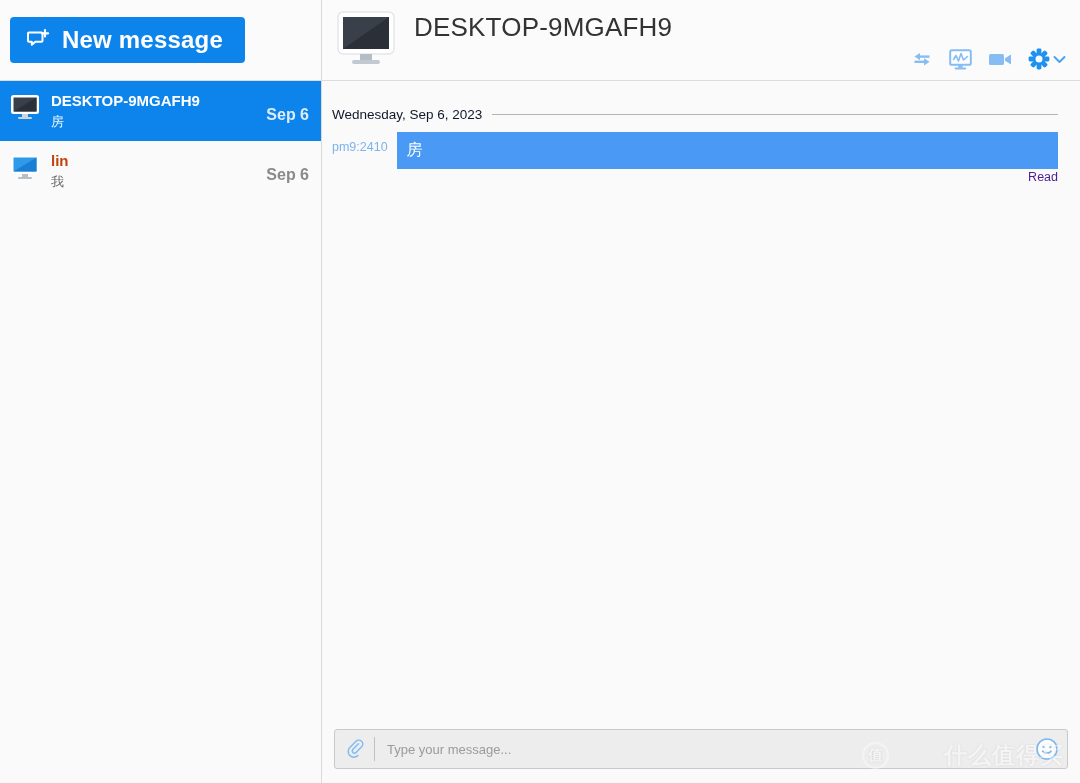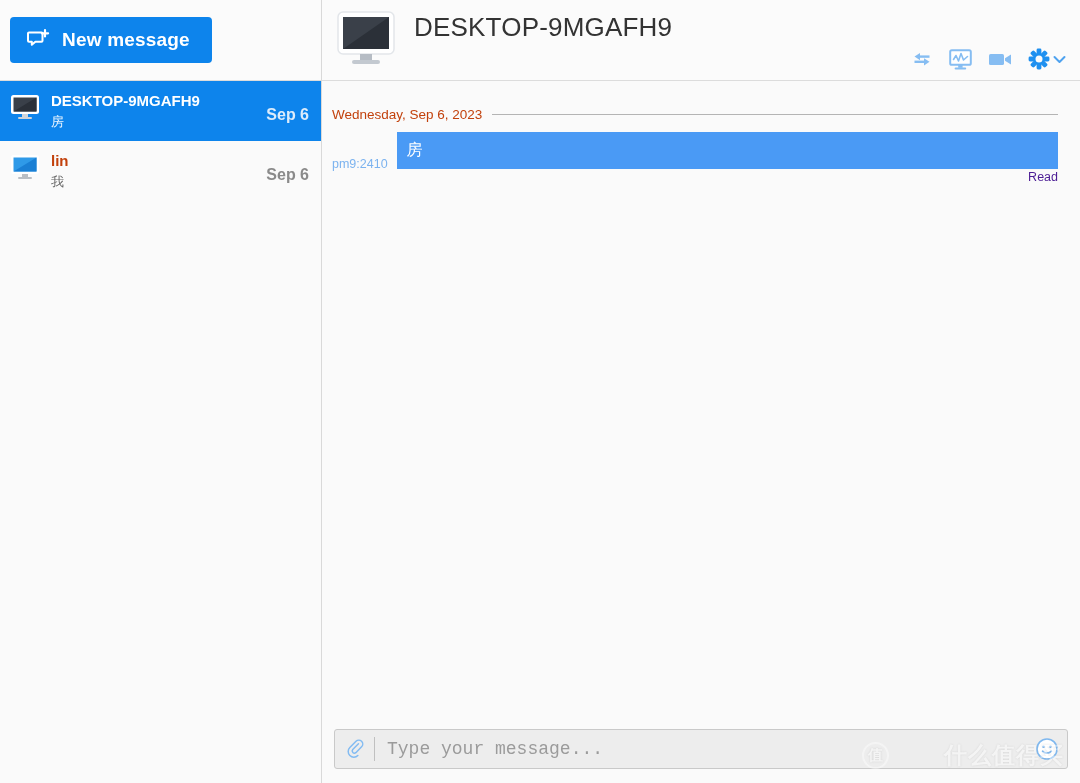--- a/index.html
+++ b/index.html
@@ -41,21 +41,21 @@
     gap: 12px;
     background: #0d84ec;
     border: none;
     border-radius: 4px;
     height: 46px;
     padding: 0 22px 0 16px;
     cursor: pointer;
   }
   .newmsg-label {
     color: #ffffff;
-    font-size: 19px;
+    font-size: 24px;
     font-weight: bold;
     letter-spacing: 0.2px;
     white-space: nowrap;
   }
   .icon-newmsg { width: 24px; height: 24px; display: block; }
 
   .conv-list { flex: 1 1 auto; overflow-y: auto; }
   .conv-item {
     display: flex;
     align-items: flex-start;
@@ -159,40 +159,40 @@
     color: #8e8e8e;
     padding: 13px 0 0 0;
   }
   .date-divider {
     display: flex;
     align-items: center;
     margin: 26px 22px 0 10px;
   }
   .date-divider-label {
     font-size: 13.5px;
-    color: #c2410c;
+    color: #0f172a;
     white-space: nowrap;
     padding-right: 10px;
   }
   .date-divider-line {
     flex: 1 1 auto;
     height: 1px;
     background: #b4b4b4;
   }
   .msg-row {
     display: flex;
     align-items: flex-start;
     margin: 10px 22px 0 10px;
   }
   .msg-time {
     font-size: 12.5px;
     color: #7cb3ef;
     flex: 0 0 auto;
     margin-right: 9px;
-    margin-top: 25px;
+    margin-top: 8px;
     white-space: nowrap;
     text-align: right;
   }
   .msg-col { flex: 1 1 auto; min-width: 0; }
   .msg-bubble {
     background: #4a9af5;
     color: #ffffff;
     font-size: 16px;
     line-height: 22px;
     padding: 7px 10px;
@@ -228,22 +228,22 @@
   }
   .composer-divider {
     width: 1px; height: 24px; background: #c0c0c0; flex: 0 0 1px;
     margin-right: 10px;
   }
   .msg-input {
     flex: 1 1 auto;
     border: none;
     outline: none;
     background: transparent;
-    font-size: 18px;
-    font-family: Liberation Mono, monospace;
+    font-size: 13px;
+    font-family: Liberation Sans, sans-serif;
     color: #6d28d9;
     height: 100%;
     min-width: 0;
   }
   .msg-input::placeholder { color: #9b9b9b; }
   .emoji-btn {
     background: none; border: none; padding: 0 2px; margin: 0;
     cursor: pointer; line-height: 0; display: flex; align-items: center;
     flex: 0 0 auto;
   }

